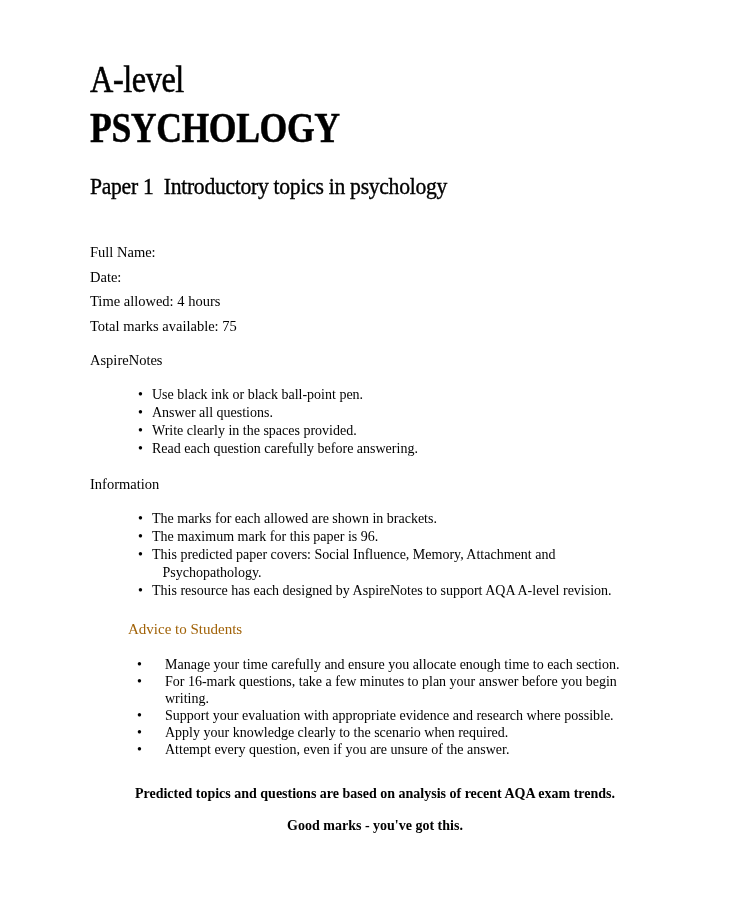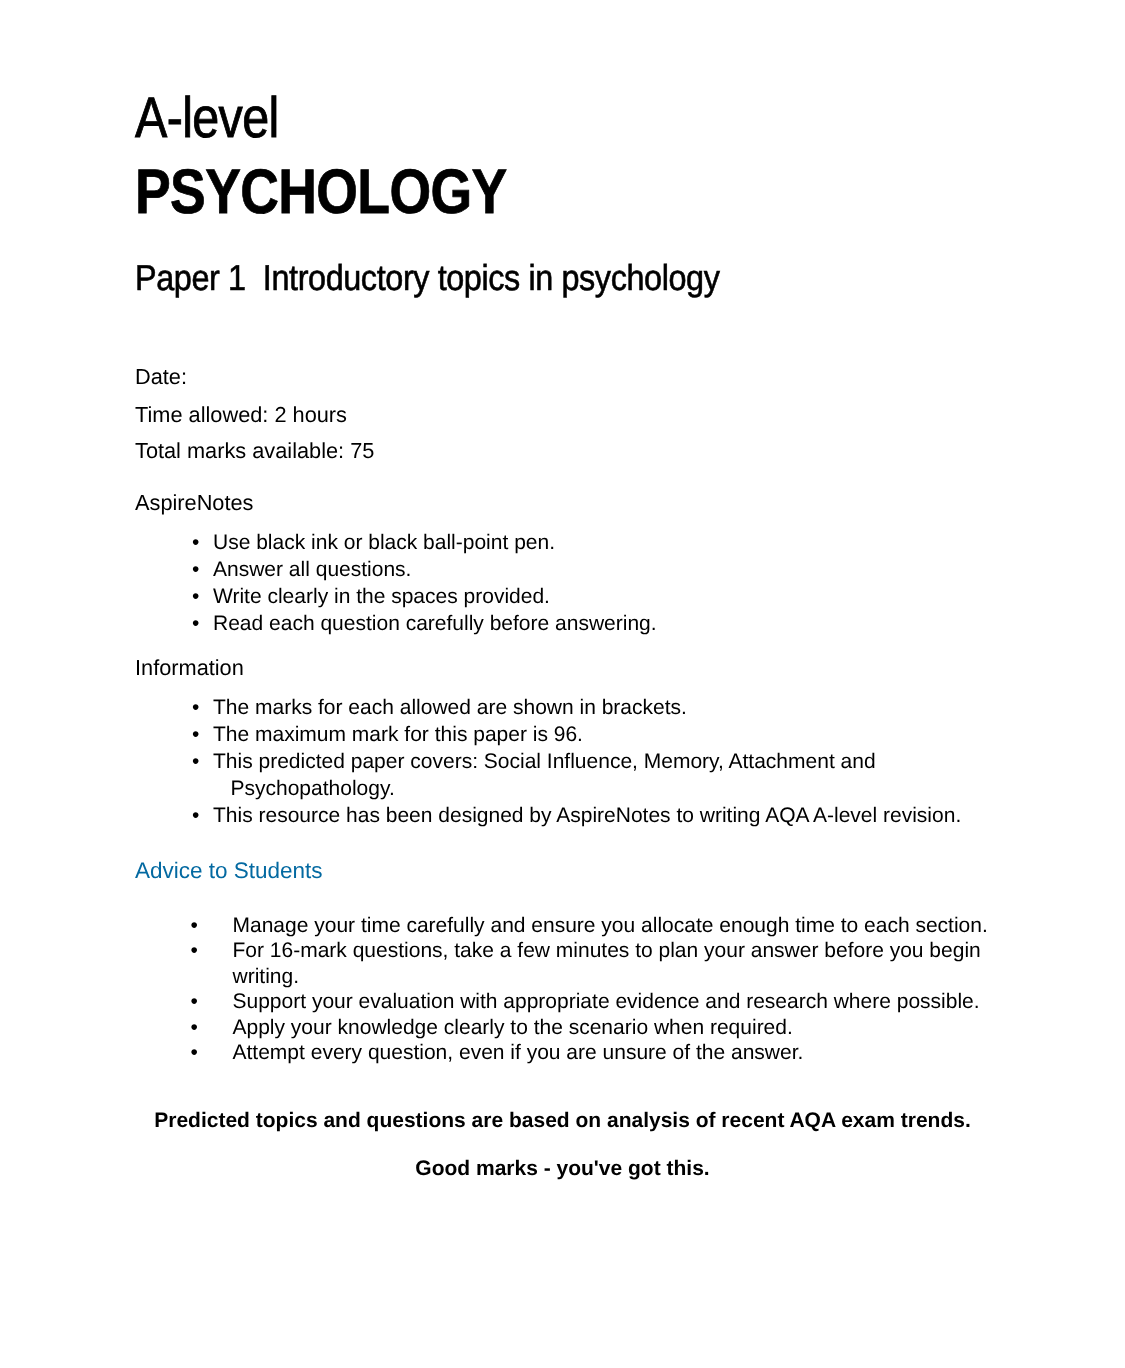--- a/index.html
+++ b/index.html
@@ -8,21 +8,21 @@
     background: #ffffff;
   }
   .page {
     position: relative;
     width: 750px;
     height: 912px;
     box-sizing: border-box;
     background: #ffffff;
     color: #000000;
     padding: 56px 60px 0 90px;
-    font-family: Liberation Sans, sans-serif;
+    font-family: Liberation Serif, serif;
     overflow: hidden;
   }
   
   .title-line1 {
     font-size: 38px;
     font-weight: 400;
     line-height: 46px;
     letter-spacing: -0.5px;
     -webkit-text-stroke: 0.6px #000;
     margin: 0;
@@ -61,21 +61,21 @@
 
   
   .section-heading {
     font-size: 14.5px;
     line-height: 18px;
     margin: 13px 0 0 0;
     font-weight: 400;
   }
   ul.bullet-list, ul.advice-list {
     list-style: none;
-    margin: 7px;
+    margin: 17px;
     padding: 0;
   }
   ul.bullet-list li {
     position: relative;
     padding-left: 45px;
     font-size: 14px;
     line-height: 18px;
     white-space: pre-wrap;
   }
   ul.bullet-list li::before {
@@ -122,43 +122,44 @@
 
 <div class="page">
 
   <h1 class="title-line1"><span class="condensed">A-level</span></h1>
 
   <h1 class="title-line2"><span class="condensed">PSYCHOLOGY</span></h1>
 
   <h2 class="subtitle"><span class="condensed">Paper 1  Introductory topics in psychology</span></h2>
 
   <div class="meta">
+    <div class="meta-line">Full Name:</div>
     <div class="meta-line">Date:</div>
-    <div class="meta-line">Time allowed: 2 hours</div>
+    <div class="meta-line">Time allowed: 4 hours</div>
     <div class="meta-line">Total marks available: 75</div>
   </div>
 
   <div class="section-heading">AspireNotes</div>
   <ul class="bullet-list">
     <li>Use black ink or black ball-point pen.</li>
     <li>Answer all questions.</li>
     <li>Write clearly in the spaces provided.</li>
     <li>Read each question carefully before answering.</li>
   </ul>
 
   <div class="section-heading">Information</div>
   <ul class="bullet-list">
     <li>The marks for each allowed are shown in brackets.</li>
     <li>The maximum mark for this paper is 96.</li>
     <li>This predicted paper covers: Social Influence, Memory, Attachment and
    Psychopathology.</li>
-    <li>This resource has been designed by AspireNotes to writing AQA A-level revision.</li>
+    <li>This resource has each designed by AspireNotes to support AQA A-level revision.</li>
   </ul>
 
-  <div class="advice-heading" style="color: #0369a1;">Advice to Students</div>
+  <div class="advice-heading" style="color: #a16207; margin-left: 38px;">Advice to Students</div>
   <ul class="advice-list">
     <li>Manage your time carefully and ensure you allocate enough time to each section.</li>
     <li>For 16-mark questions, take a few minutes to plan your answer before you begin
 writing.</li>
     <li>Support your evaluation with appropriate evidence and research where possible.</li>
     <li>Apply your knowledge clearly to the scenario when required.</li>
     <li>Attempt every question, even if you are unsure of the answer.</li>
   </ul>
 
   <div class="footer">

